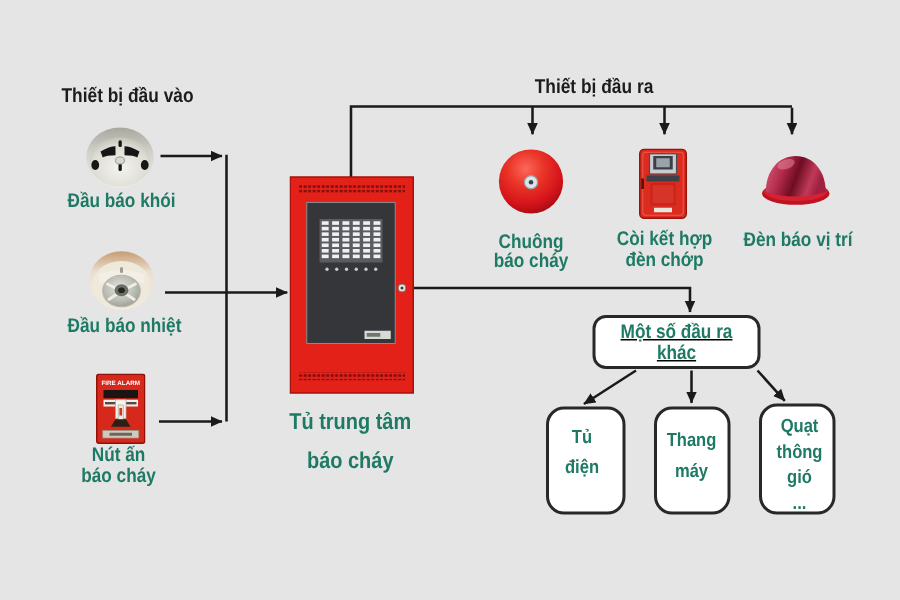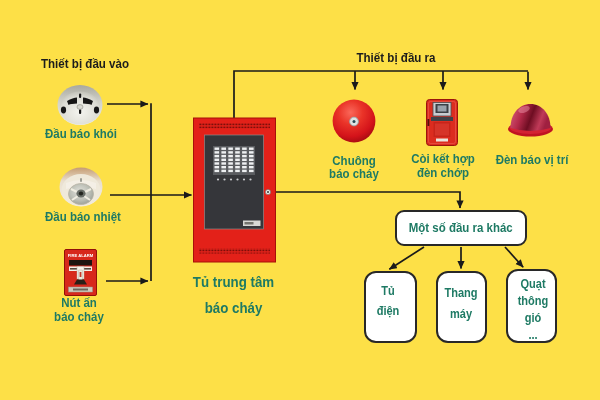--- a/index.html
+++ b/index.html
@@ -1,16 +1,16 @@
 <!DOCTYPE html>
 <html><head>
 <meta charset="utf-8">
 <style>
   html,body{margin:0;padding:0;background:#fff;}
-  #stage{position:relative;width:600px;height:400px;background:#fde047;overflow:hidden;
+  #stage{position:relative;width:600px;height:400px;background:#e5e5e5;overflow:hidden;
          font-family:"Liberation Sans","DejaVu Sans",sans-serif;}
   .abs{position:absolute;}
   .hdr{font-weight:bold;font-size:13.3px;line-height:14px;color:#1c1c1c;text-align:center;
        transform:scaleX(0.87);}
   .lbl{font-weight:bold;color:#1e7a64;text-align:center;font-size:13.2px;line-height:14px;
        transform:scaleX(0.87);}
   .box{position:absolute;background:#fff;border:2px solid #282828;display:flex;
        align-items:center;justify-content:center;text-align:center;box-sizing:border-box;}
   svg{display:block;}
 </style>
@@ -216,21 +216,21 @@
         <stop offset="1" stop-color="#a02040"></stop>
       </linearGradient>
     </defs>
     <ellipse cx="23.5" cy="28" rx="22.5" ry="7.5" fill="#c01322"></ellipse>
     <ellipse cx="23.5" cy="26.5" rx="21" ry="6.5" fill="#d42233"></ellipse>
     <path d="M3.5,27 C3.5,13 12,3 23.5,3 C35,3 43.5,13 43.5,27 Q23.5,33 3.5,27 Z" fill="url(#domeg)"></path>
     <ellipse cx="17" cy="8.5" rx="6" ry="3.2" fill="#e890a4" opacity="0.5" transform="rotate(-18 17 8.5)"></ellipse>
   </svg>
   <div class="abs lbl" style="left:471.9px;top:153.4px;width:120px;">Đèn báo vị trí</div>
 
-  <div class="box" style="left:395px;top:209.5px;width:132px;height:36px;border-radius:9px;">
+  <div class="box" style="left:395px;top:209.5px;width:112px;height:36px;border-radius:9px;text-decoration:underline;">
     <span class="lbl">Một số đầu ra khác</span>
   </div>
 
   <div class="box" style="left:364px;top:270.5px;width:52.5px;height:72px;border-radius:12px;"></div>
   <div class="box" style="left:435.5px;top:271px;width:51px;height:71.5px;border-radius:12px;"></div>
   <div class="box" style="left:506px;top:269px;width:51px;height:74px;border-radius:12px;"></div>
 
   <div class="abs lbl" style="left:328px;top:282.4px;width:120px;font-size:12.7px;line-height:19.5px;">
     <div>Tủ</div>
     <div>điện</div>

